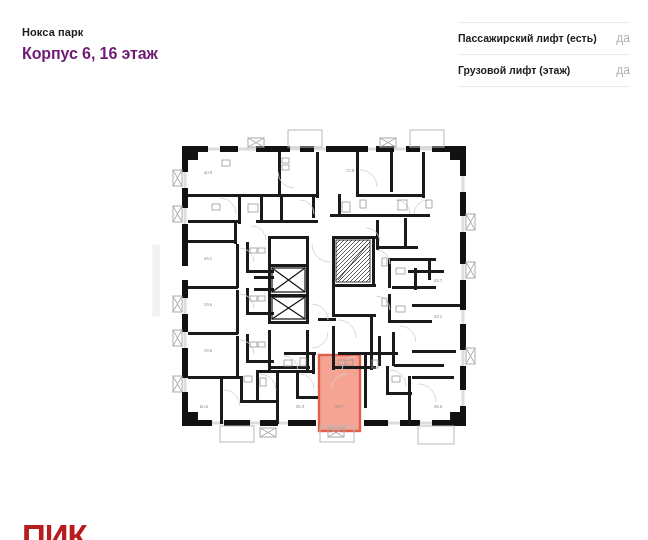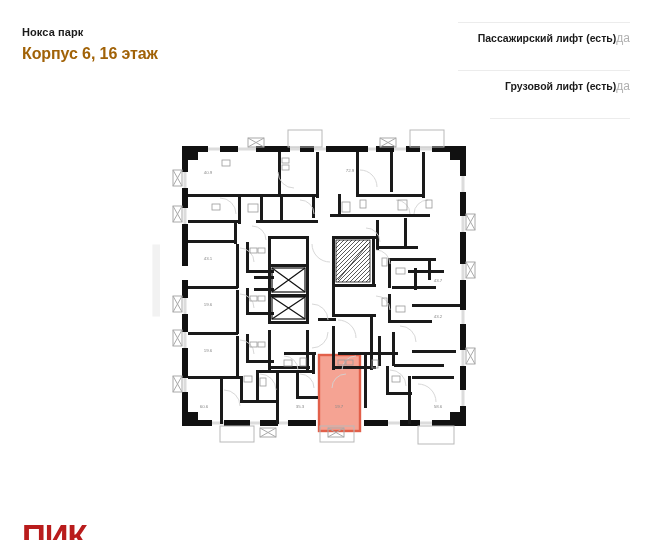--- a/index.html
+++ b/index.html
@@ -10,27 +10,27 @@
     color:#1a1a1a;
     overflow:hidden;
     position:relative;
   }
   .page{position:relative;width:645px;height:540px;}
 
   
   .hdr-left{position:absolute;left:22px;top:26px;width:380px;}
   .complex{font-size:11px;font-weight:700;color:#1b1b1b;letter-spacing:0.1px;}
   .title{font-size:20px;font-weight:700;color:#111;margin-top:11px;letter-spacing:-0.2px;}
-  .subtitle{font-size:16px;font-weight:700;color:#a16207;margin-top:7px;letter-spacing:-0.1px;}
+  .subtitle{font-size:16px;font-weight:700;color:#701a75;margin-top:7px;letter-spacing:-0.1px;}
 
   .hdr-right{position:absolute;left:458px;top:22px;width:172px;}
   .spec-row{
-    display:flex;align-items:center;justify-content:flex-end;
+    display:flex;align-items:center;justify-content:space-between;
     border-bottom:1px solid #ececec;
-    padding:8px 0 25px 0;
+    padding:8px 0 9px 0;
   }
   .spec-row:first-child{border-top:1px solid #ececec;}
   .spec-label{font-size:10.5px;font-weight:700;color:#1b1b1b;}
   .spec-value{font-size:12px;color:#b0b0b0;font-weight:400;}
 
   
   .watermark{
     position:absolute;left:0;top:215px;width:648px;height:130px;
     pointer-events:none;user-select:none;
     display:flex;align-items:center;justify-content:center;
@@ -56,21 +56,21 @@
     <div class="complex">Нокса парк</div>
     <div class="subtitle">Корпус 6, 16 этаж</div>
   </div>
 
   <div class="hdr-right">
     <div class="spec-row">
       <span class="spec-label">Пассажирский лифт (есть)</span>
       <span class="spec-value">да</span>
     </div>
     <div class="spec-row">
-      <span class="spec-label">Грузовой лифт (есть)</span>
+      <span class="spec-label">Грузовой лифт (этаж)</span>
       <span class="spec-value">да</span>
     </div>
   </div>
 
   <div class="watermark">ЦИАН</div>
 
   <div class="plan-wrap">
     <svg class="plan-svg" width="330" height="352" viewBox="0 0 330 352">
       <defs>
         <pattern id="stairhatch" width="4" height="4" patternUnits="userSpaceOnUse">

